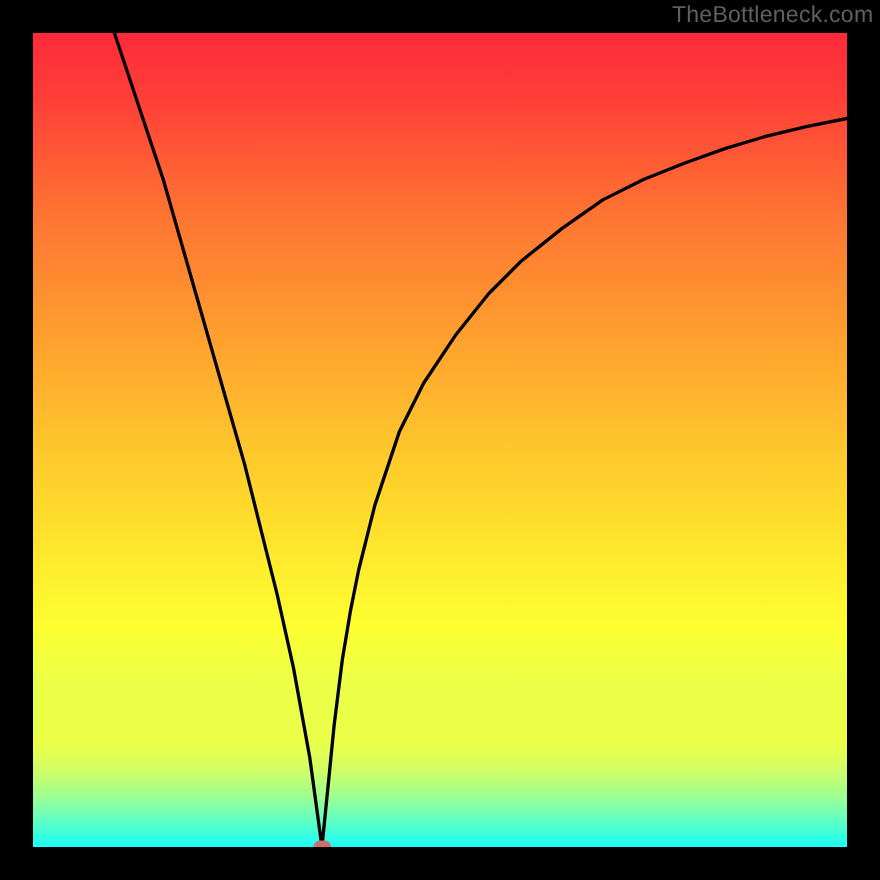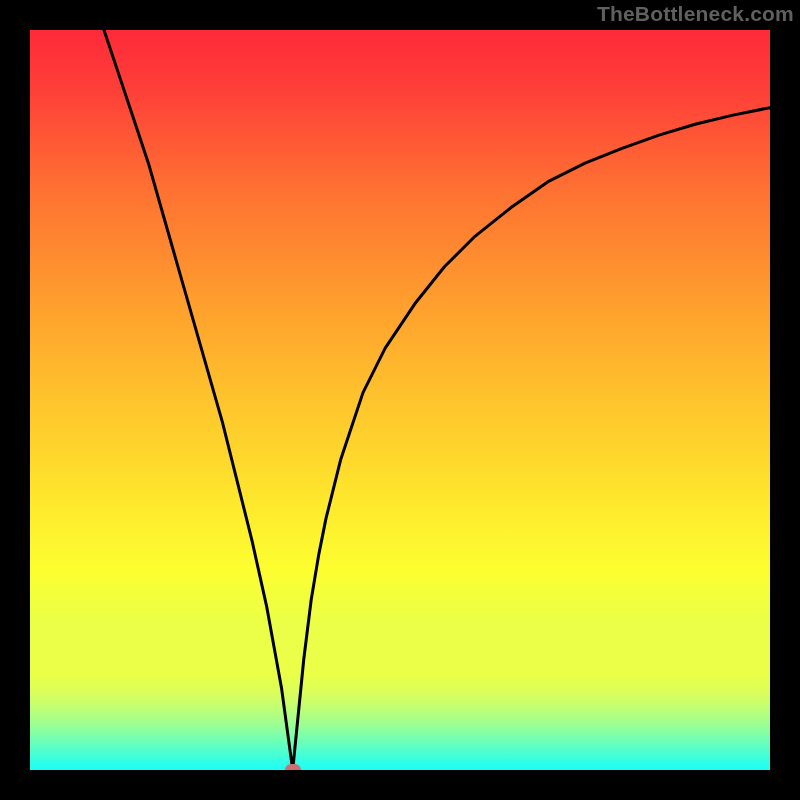--- a/index.html
+++ b/index.html
@@ -11,21 +11,21 @@
     position: relative;
     overflow: hidden;
     font-family: Arial, Helvetica, sans-serif;
   }
   .watermark {
     position: absolute;
     top: 2px;
     right: 6px;
     font-size: 21px;
     color: #606060;
-    font-weight: 700;
+    font-weight: 400;
     letter-spacing: 0.2px;
     z-index: 10;
   }
   .plot-area {
     position: absolute;
     left: 30px;
     top: 30px;
     width: 740px;
     height: 740px;
     background: linear-gradient(to bottom,

